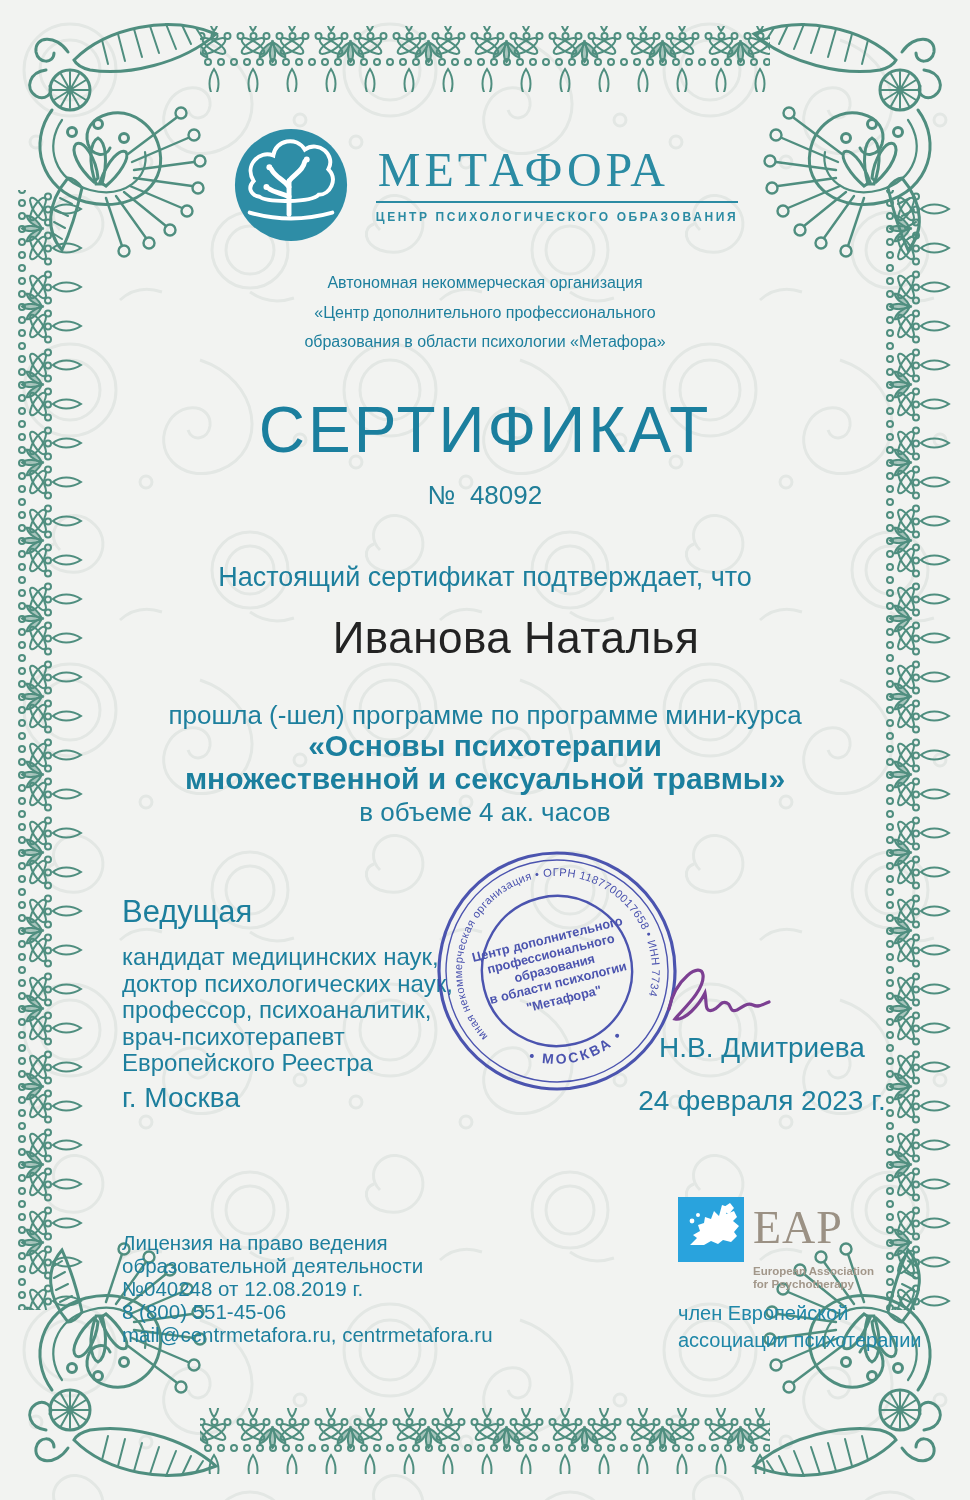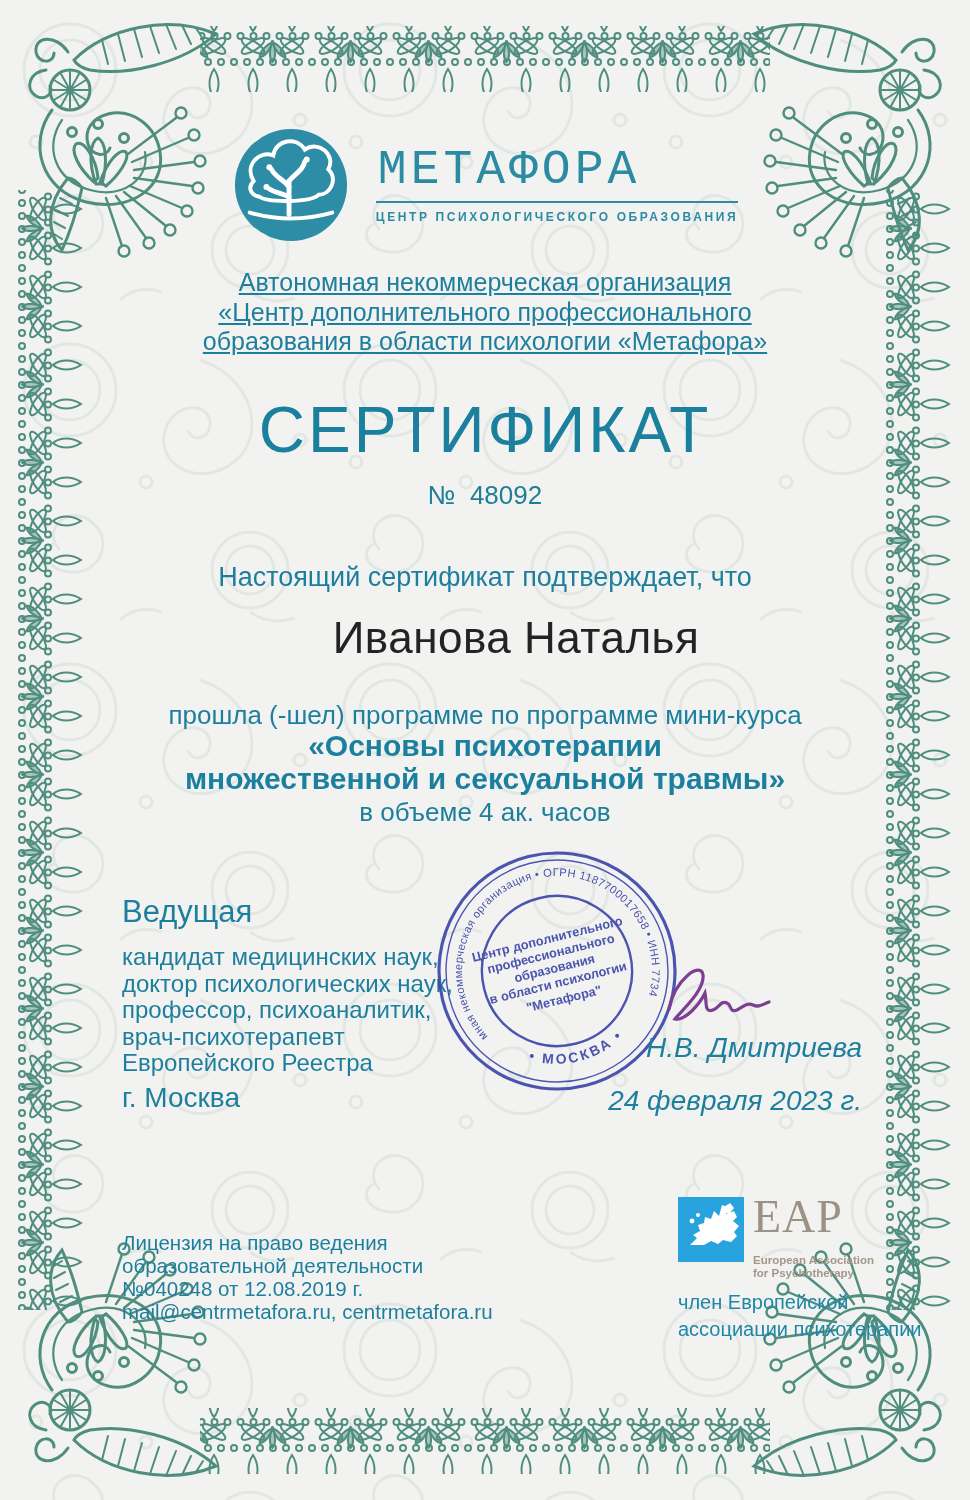--- a/index.html
+++ b/index.html
@@ -2,42 +2,42 @@
 <html><head>
 <meta charset="utf-8">
 <style>
   html,body{margin:0;padding:0;background:#e8e8e8;}
   .page{position:relative;width:970px;height:1500px;background:#f2f3f1;overflow:hidden;
         font-family:"Liberation Sans",sans-serif;}
   .layer{position:absolute;left:0;top:0;}
   .t{position:absolute;color:#1d7f9d;}
   .center{left:0;width:970px;text-align:center;}
   .logo-row{position:absolute;top:126px;left:0;width:970px;display:flex;justify-content:center;align-items:center;gap:26px;}
-  .brand{font-family:Liberation Mono, monospace;font-size:48px;letter-spacing:4px;color:#2b8ba3;
+  .brand{font-family:Liberation Serif, serif;font-size:48px;letter-spacing:4px;color:#2b8ba3;
          border-bottom:2px solid #2b8ba3;padding:0 2px 7px 2px;line-height:1;}
   .tagline{font-size:12px;font-weight:bold;letter-spacing:2.6px;color:#2b8ba3;margin-top:7px;text-align:center;}
-  .org{top:268px;font-size:25px;line-height:29.5px;text-decoration:underline;}
+  .org{top:268px;font-size:16px;line-height:29.5px;}
   .cert-title{top:393px;font-size:64px;letter-spacing:3px;color:#1b7f9e;}
   .cert-number{top:480px;font-size:26px;color:#207e98;word-spacing:7px;}
   .statement{top:562px;font-size:27px;}
   .recipient{top:613px;font-size:44px;color:#232323;letter-spacing:0.5px;padding-left:31px;}
   .course-intro{top:700px;font-size:26px;}
   .course-name{top:729px;font-size:30px;font-weight:bold;line-height:33px;color:#1b7f9e;}
   .course-volume{top:797px;font-size:26px;}
   .leftcol{left:122px;text-align:left;}
   .role{top:894px;font-size:31px;}
   .creds{top:944px;font-size:24px;line-height:26.5px;}
   .city{top:1082px;font-size:28px;}
-  .rightcol{left:592px;width:270px;text-align:right;font-style:italic;}
+  .rightcol{left:627px;width:270px;text-align:center;}
   .sig-name{top:1032px;font-size:28px;}
   .sig-date{top:1085px;font-size:28px;}
   .license{left:122px;top:1196px;font-size:20.5px;line-height:23px;margin-top:35px;}
   .eap{position:absolute;left:678px;top:1197px;width:270px;}
   .eap-row{display:flex;align-items:flex-start;gap:9px;}
-  .eap-abbr{font-family:"Liberation Serif",serif;font-size:46px;line-height:40px;letter-spacing:1px;color:#9b9184;}
+  .eap-abbr{font-family:"Liberation Serif",serif;font-size:46px;line-height:40px;letter-spacing:1px;color:#9b9184;margin-top:11px;}
   .eap-sub{font-size:11.5px;font-weight:bold;line-height:13px;color:#a2978a;margin-top:17px;}
   .eap-member{margin-top:9px;font-size:20px;line-height:27px;color:#1f87a8;}
   .stamp{position:absolute;left:420px;top:834px;}
   .signature{position:absolute;left:655px;top:955px;}
 </style>
 </head>
 <body>
 
 <div class="page">
 
@@ -222,20 +222,21 @@
   <svg class="signature" width="150" height="70" viewBox="0 0 150 70" aria-hidden="true">
     <path d="M14,54 C20,24 46,6 48,20 C50,36 24,58 20,64 C30,66 44,50 50,38 C52,48 49,58 58,55 C64,53 66,45 72,48 C77,50 74,58 82,55 C88,52 92,47 98,50 C104,53 108,49 114,47" fill="none" stroke="#7c3f92" stroke-width="3.2" stroke-linecap="round"></path>
   </svg>
   <div class="t rightcol sig-name">Н.В. Дмитриева</div>
   <div class="t rightcol sig-date">24 февраля 2023 г.</div>
 
   <div class="t license">
     <div>Лицензия на право ведения</div>
     <div>образовательной деятельности</div>
     <div>№040248 от 12.08.2019 г.</div>
+    <div>8 (800) 551-45-06</div>
     <div>mail@centrmetafora.ru, centrmetafora.ru</div>
   </div>
 
   <div class="eap">
     <div class="eap-row">
       <svg width="66" height="66" viewBox="0 0 66 66" aria-hidden="true">
         <rect x="0" y="0" width="66" height="65" fill="#29a3dd"></rect>
         <path fill="#ffffff" d="M12,48 l7,-7 -4,-3 7,-4 -2,-6 6,-2 1,-6 6,2 3,-8 5,5 3,-11 6,2 -2,7 8,-3 3,6 -4,4 6,5 -5,6 3,4 -6,6 -8,-2 -5,4 -7,-3 -7,4 Z"></path>
         <circle cx="14" cy="24" r="2.4" fill="#ffffff"></circle>
         <circle cx="20" cy="18" r="2" fill="#ffffff"></circle>

